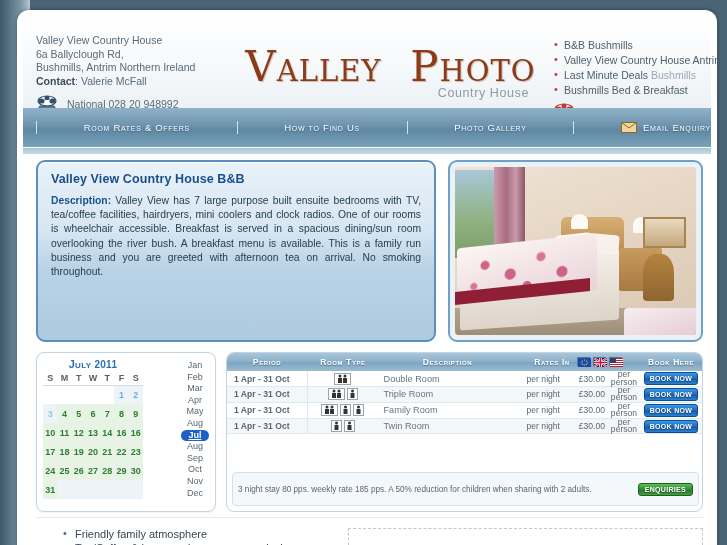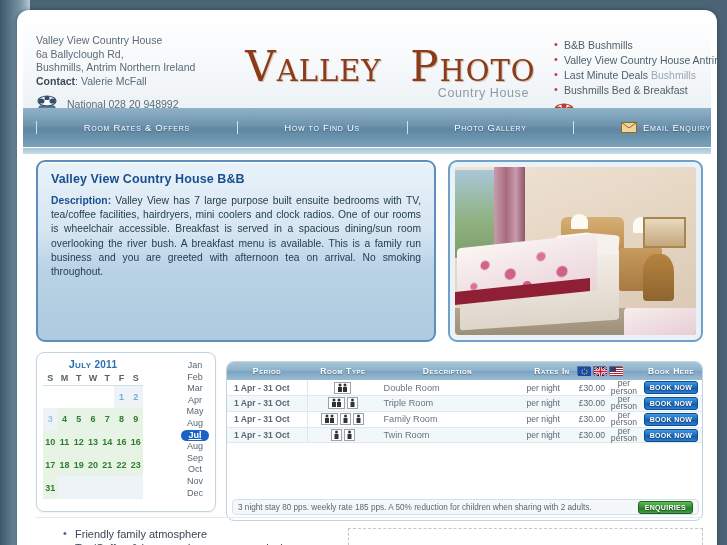--- a/index.html
+++ b/index.html
@@ -151,21 +151,21 @@
   table.cal td.free{ background:#eef3f7; color:#6aaee6;}
   .months{ margin-left:6px; padding-top:2px;}
   .months div{
     font-size:9px; color:#596772; text-align:center; line-height:11.6px; width:28px;
     border-radius:7px; cursor:pointer;
   }
   .months div.sel{ background:#1b62c4; color:#fff; font-weight:bold;text-decoration:underline;}
 
   
   .rates-box{
-    position:absolute; left:203px; top:345px; width:477px; height:160px;
+    position:absolute; left:203px; top:336px; width:477px; height:160px;
     border:1px solid #c2d4e0; border-radius:8px; background:#fff; overflow:hidden;
   }
   table.rates{ width:100%; border-collapse:collapse; }
   table.rates thead th{
     background:linear-gradient(180deg,#a9c6da 0%,#8aafc9 50%,#7ba3c0 51%,#9bbcd3 100%);
     color:#fff; font-size:8.5px; font-variant:small-caps; letter-spacing:.6px;
     height:18px; text-shadow:0 1px 1px rgba(40,70,95,.55); font-weight:bold;
   }
   table.rates tbody td{ height:15.5px; font-size:8.6px; color:#5c6870; border-bottom:1px solid #dde8ef;margin-left:48px;}
   table.rates tbody tr:nth-child(even) td{ background:#f2f7fa;}
@@ -183,21 +183,21 @@
   .book-btn{
     display:inline-block; font-size:7px; font-weight:bold; color:#fff; letter-spacing:.3px;
     background:linear-gradient(180deg,#3f9ae0 0%,#1766bb 50%,#1156a5 51%,#2b82cf 100%);
     border:1px solid #0d4b92; border-radius:3px; padding:2px 5px; cursor:pointer;
     text-shadow:0 1px 1px rgba(0,0,0,.4);
   }
   .flags{ display:inline-flex; gap:3px; vertical-align:-2px; margin-left:4px;}
   .flag{ width:13px; height:9px; border:1px solid #5b768a; display:block;}
 
   .note-bar{
-    position:absolute; left:5px; bottom:5px; width:467px; height:16px;
+    position:absolute; left:5px; bottom:5px; width:467px; height:34px;
     border:1px solid #d3e0ea; border-radius:4px; background:#f4f8fb;
     display:flex; align-items:center; padding:6px 5px;
   }
   .note-bar .txt{ font-size:8.2px; color:#5b6771; flex:1;}
   .enq-btn{
     font-size:7px; font-weight:bold; color:#fff; letter-spacing:.3px;
     background:linear-gradient(180deg,#5fbe52 0%,#2e8b33 50%,#24712a 51%,#44a03f 100%);
     border:1px solid #1d6022; border-radius:3px; padding:2px 6px; cursor:pointer;
     text-shadow:0 1px 1px rgba(0,0,0,.4);
   }
@@ -406,20 +406,29 @@
           <tr>
             <td>17</td>
             <td>18</td>
             <td>19</td>
             <td>20</td>
             <td>21</td>
             <td>22</td>
             <td>23</td>
           </tr>
           <tr>
+            <td>24</td>
+            <td>25</td>
+            <td>26</td>
+            <td>27</td>
+            <td>28</td>
+            <td>29</td>
+            <td>30</td>
+          </tr>
+          <tr>
             <td>31</td>
             <td class="empty"></td>
             <td class="empty"></td>
             <td class="empty"></td>
             <td class="empty"></td>
             <td class="empty"></td>
             <td class="empty"></td>
           </tr>
         </tbody>
       </table>

